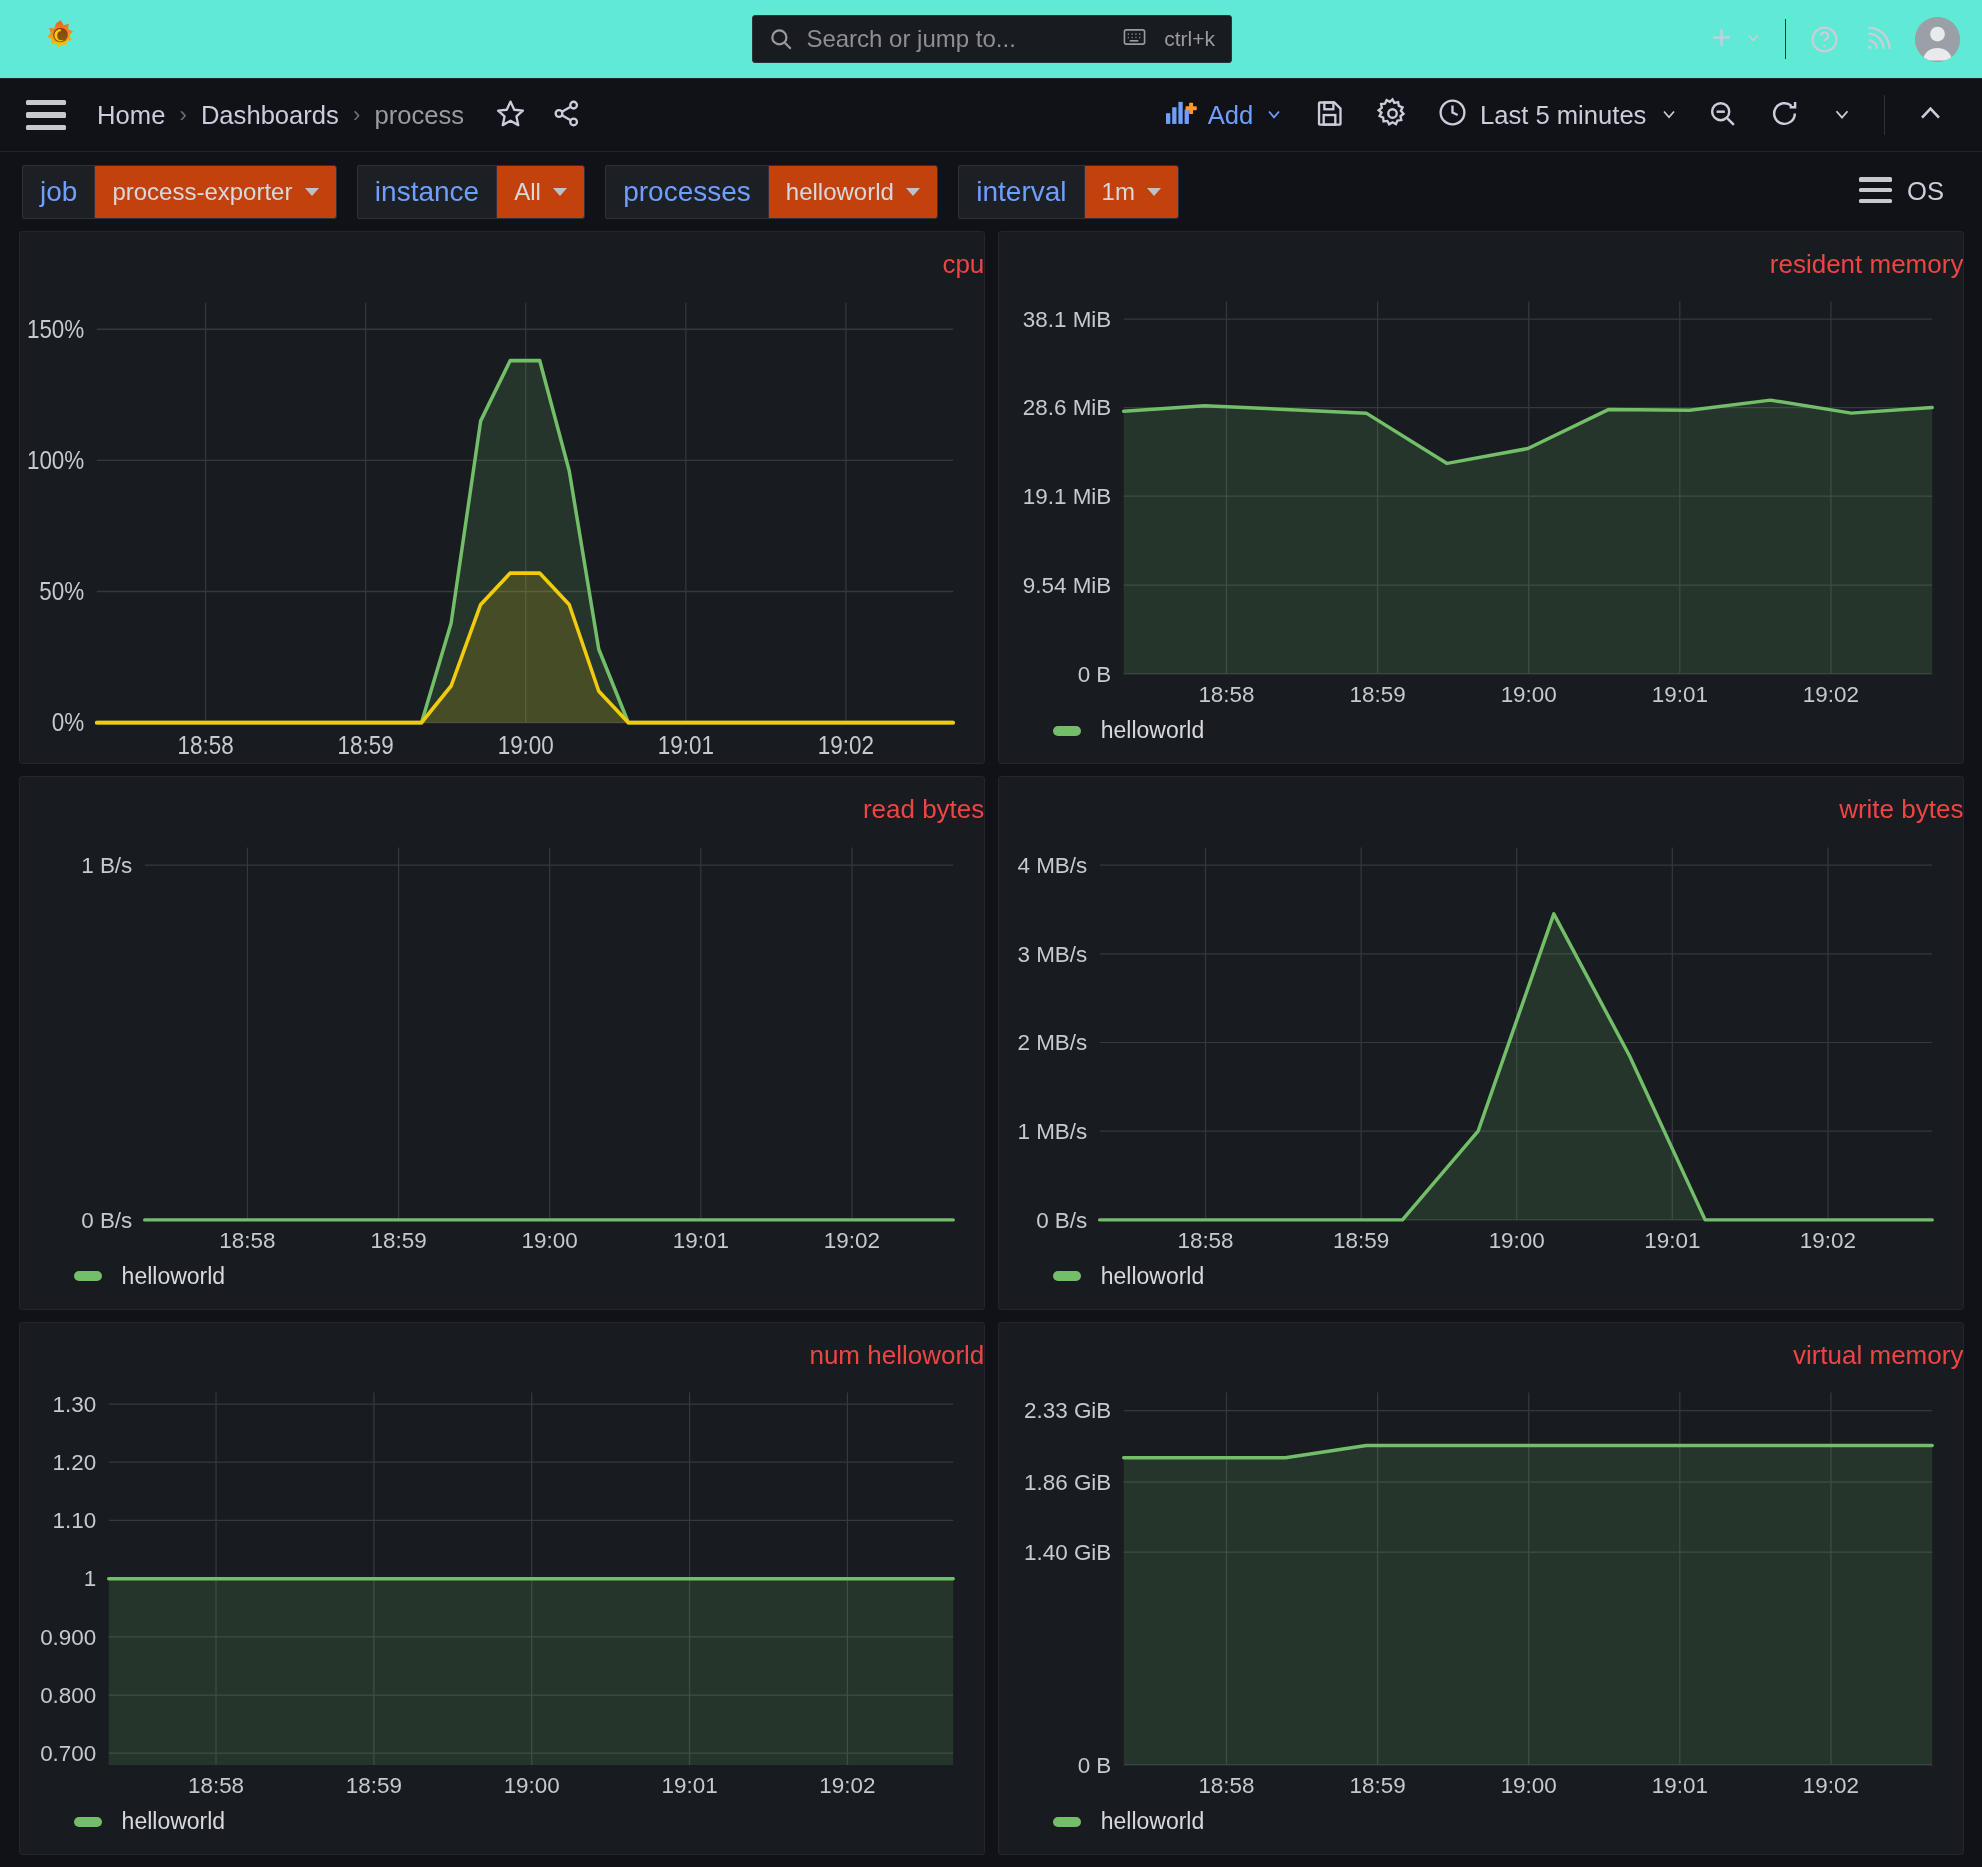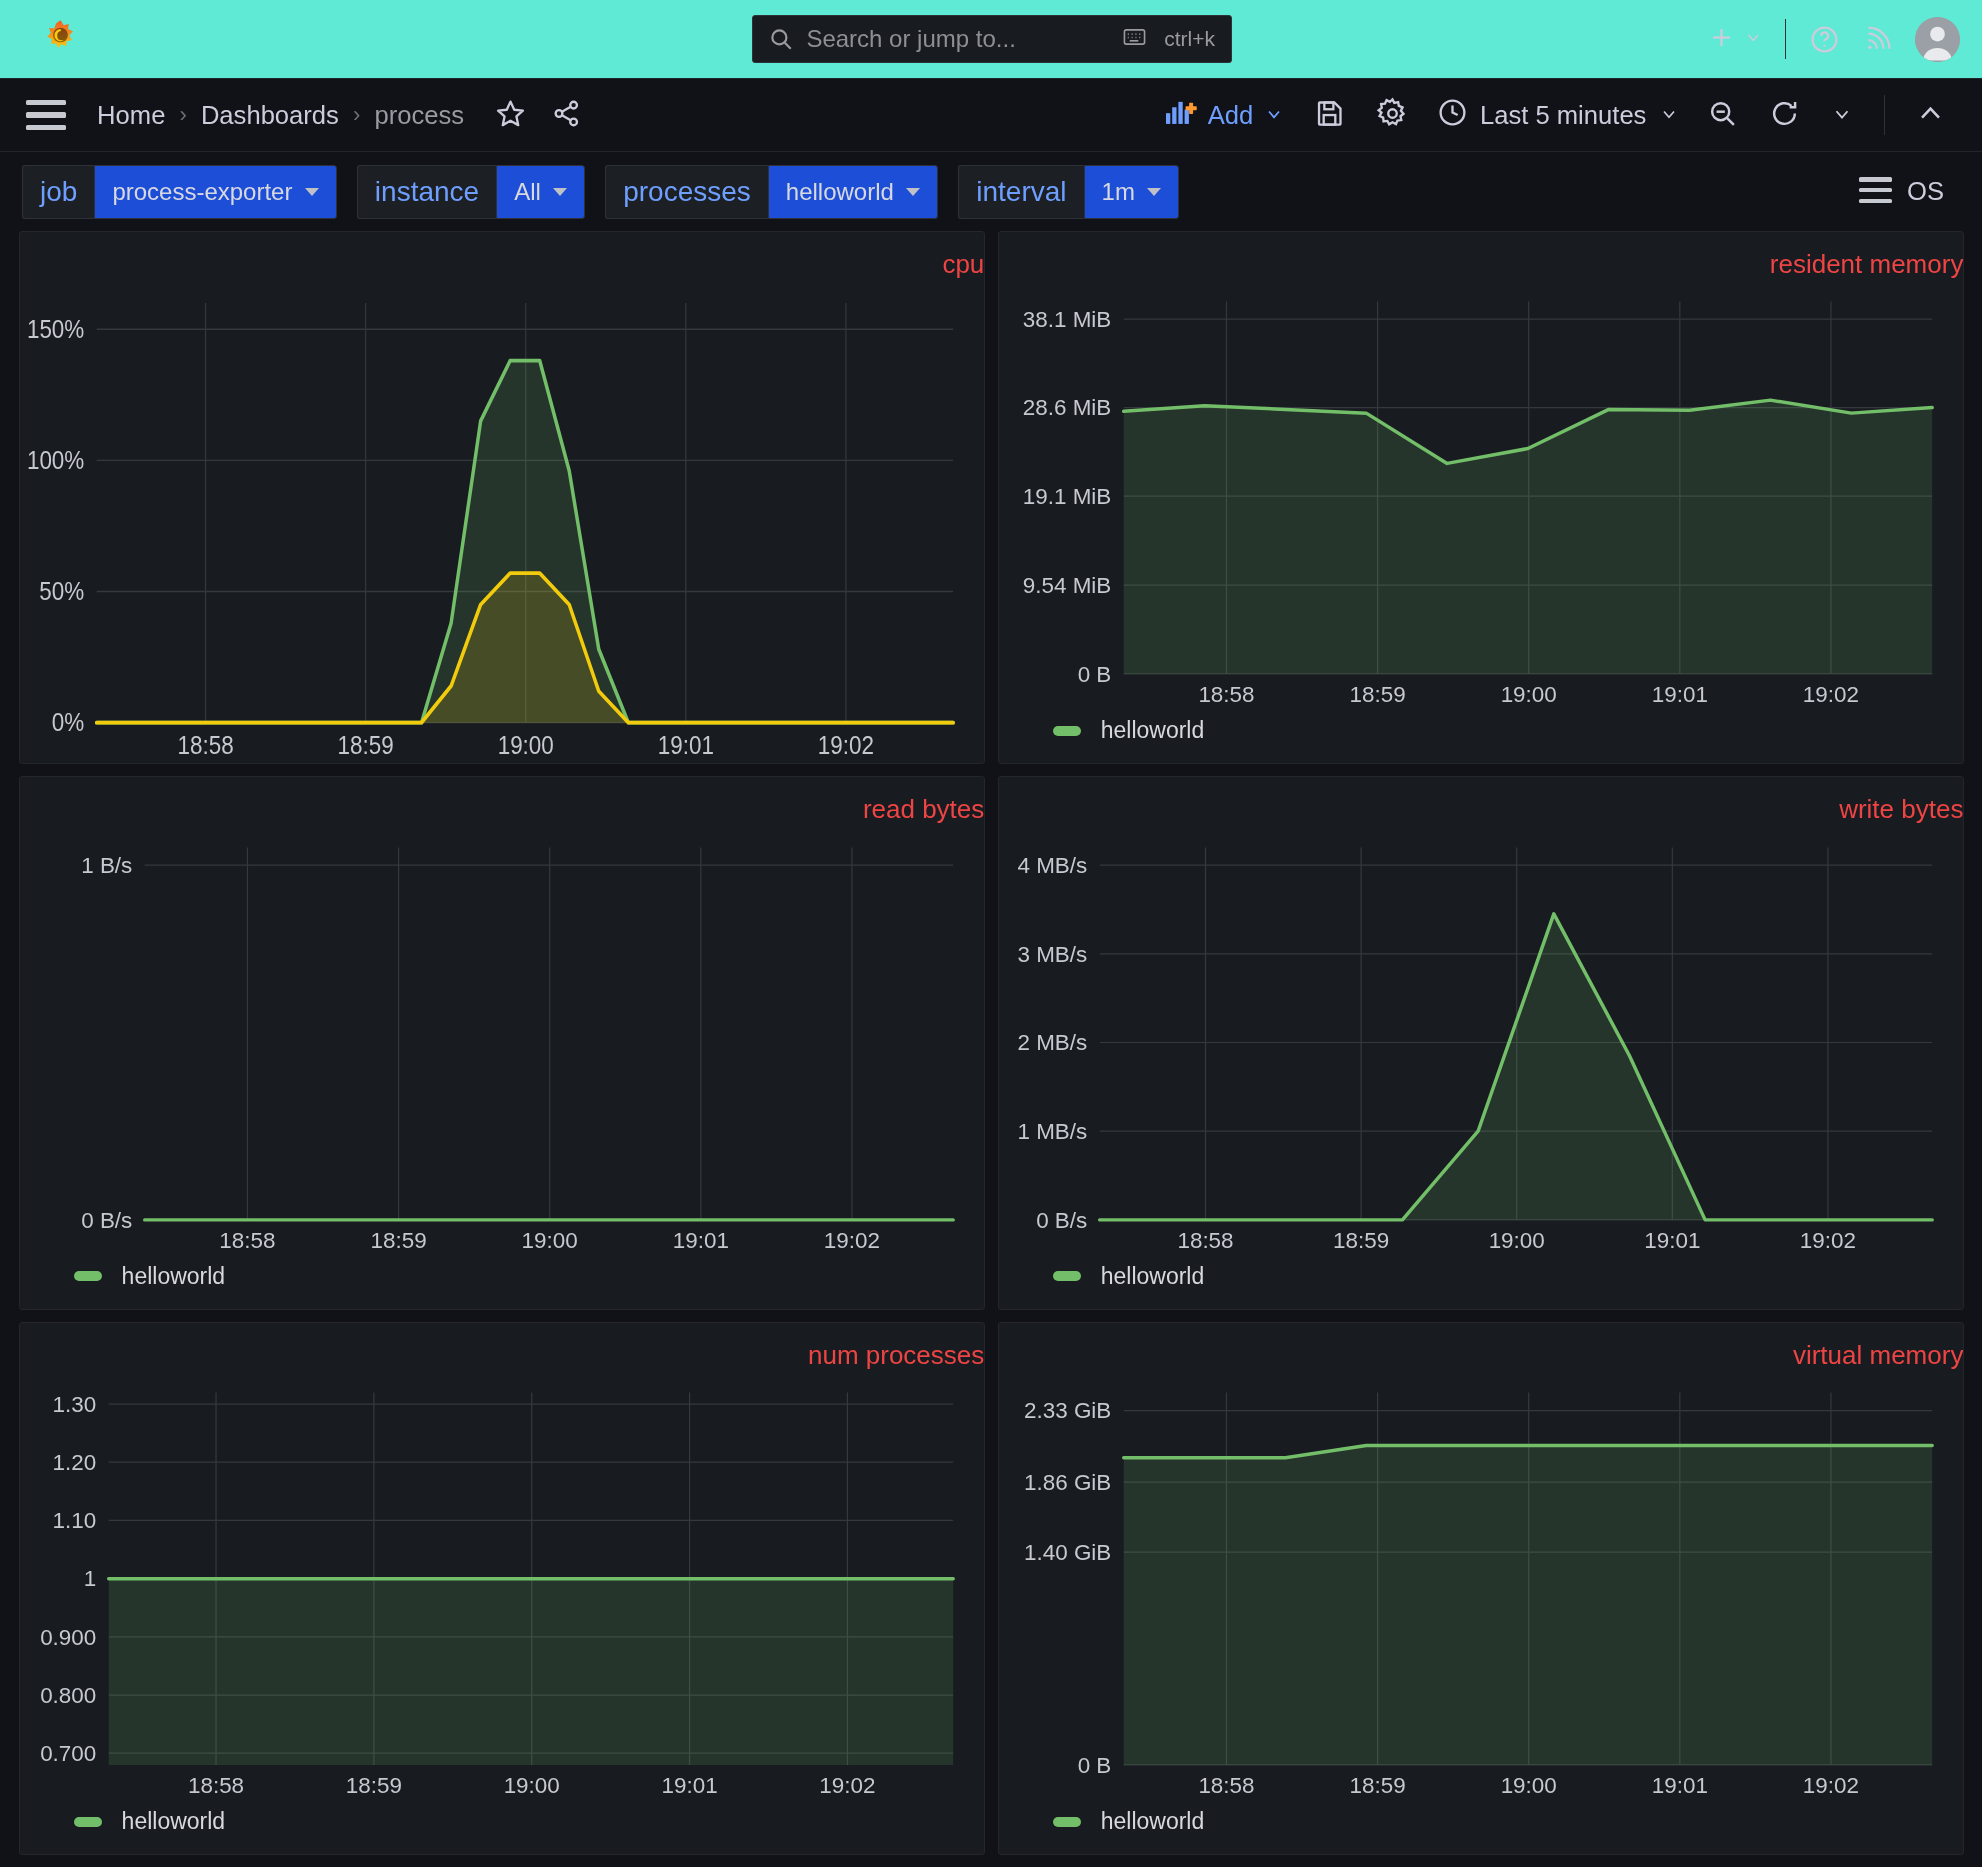--- a/index.html
+++ b/index.html
@@ -75,21 +75,21 @@
     background:#111217;
   }
   .varset { display:flex; align-items:stretch; }
   .varlabel {
     background:#1c1f24; border:0.8px solid #2e3136; border-right:none;
     border-radius:3.1px 0 0 3.1px;
     color:#6e9fff; font-size:28px;
     display:flex; align-items:center; padding: 0 17px; height:54px;
   }
   .varvalue {
-    background:#1d4ed8; border:0.8px solid #2e3136;
+    background:#c2410c; border:0.8px solid #2e3136;
     border-radius:0 3.1px 3.1px 0;
     color:#d8d9de; font-size:24px;
     display:flex; align-items:center; gap:12.4px; padding: 0 17px; height:54px; cursor:pointer;
   }
   .chev { display:inline-block; width:0;height:0;border-left:7px solid transparent;border-right:7px solid transparent;border-top:8.5px solid #bfc1c7; }
   .osbtn { margin-left:auto; display:flex; gap:15.5px; color:#ccccdc; font-size:25.6px; padding-right:17px; cursor:pointer;}
   .osbars { width:33px; display:flex; flex-direction:column; gap:6.2px; }
   .osbars i { display:block;height:4.6px;background:#c7c9d1;border-radius:1.5px;}
 
   
@@ -505,21 +505,21 @@
         </div>
       <div class="legend">
         <div class="legitem">
           <span class="swatch" style="background:#73bf69"></span>
           <span>helloworld</span>
         </div>
       </div>
     </div>
 
     <div class="panel">
-      <div class="panel-title">num processes</div>
+      <div class="panel-title">num helloworld</div>
       <div class="panel-body">
           <svg class="plot" preserveAspectRatio="none" viewBox="0 0 1210 543">
             <line x1="105.5" y1="481.96875000000006" x2="1196" y2="481.96875000000006" class="gridline"></line>
             <text x="89.5" y="491.96875000000006" text-anchor="end" class="axlbl">0.700</text>
             <line x1="105.5" y1="406.8125" x2="1196" y2="406.8125" class="gridline"></line>
             <text x="89.5" y="416.8125" text-anchor="end" class="axlbl">0.800</text>
             <line x1="105.5" y1="331.65625" x2="1196" y2="331.65625" class="gridline"></line>
             <text x="89.5" y="341.65625" text-anchor="end" class="axlbl">0.900</text>
             <line x1="105.5" y1="256.50000000000006" x2="1196" y2="256.50000000000006" class="gridline"></line>
             <text x="89.5" y="266.50000000000006" text-anchor="end" class="axlbl">1</text>

